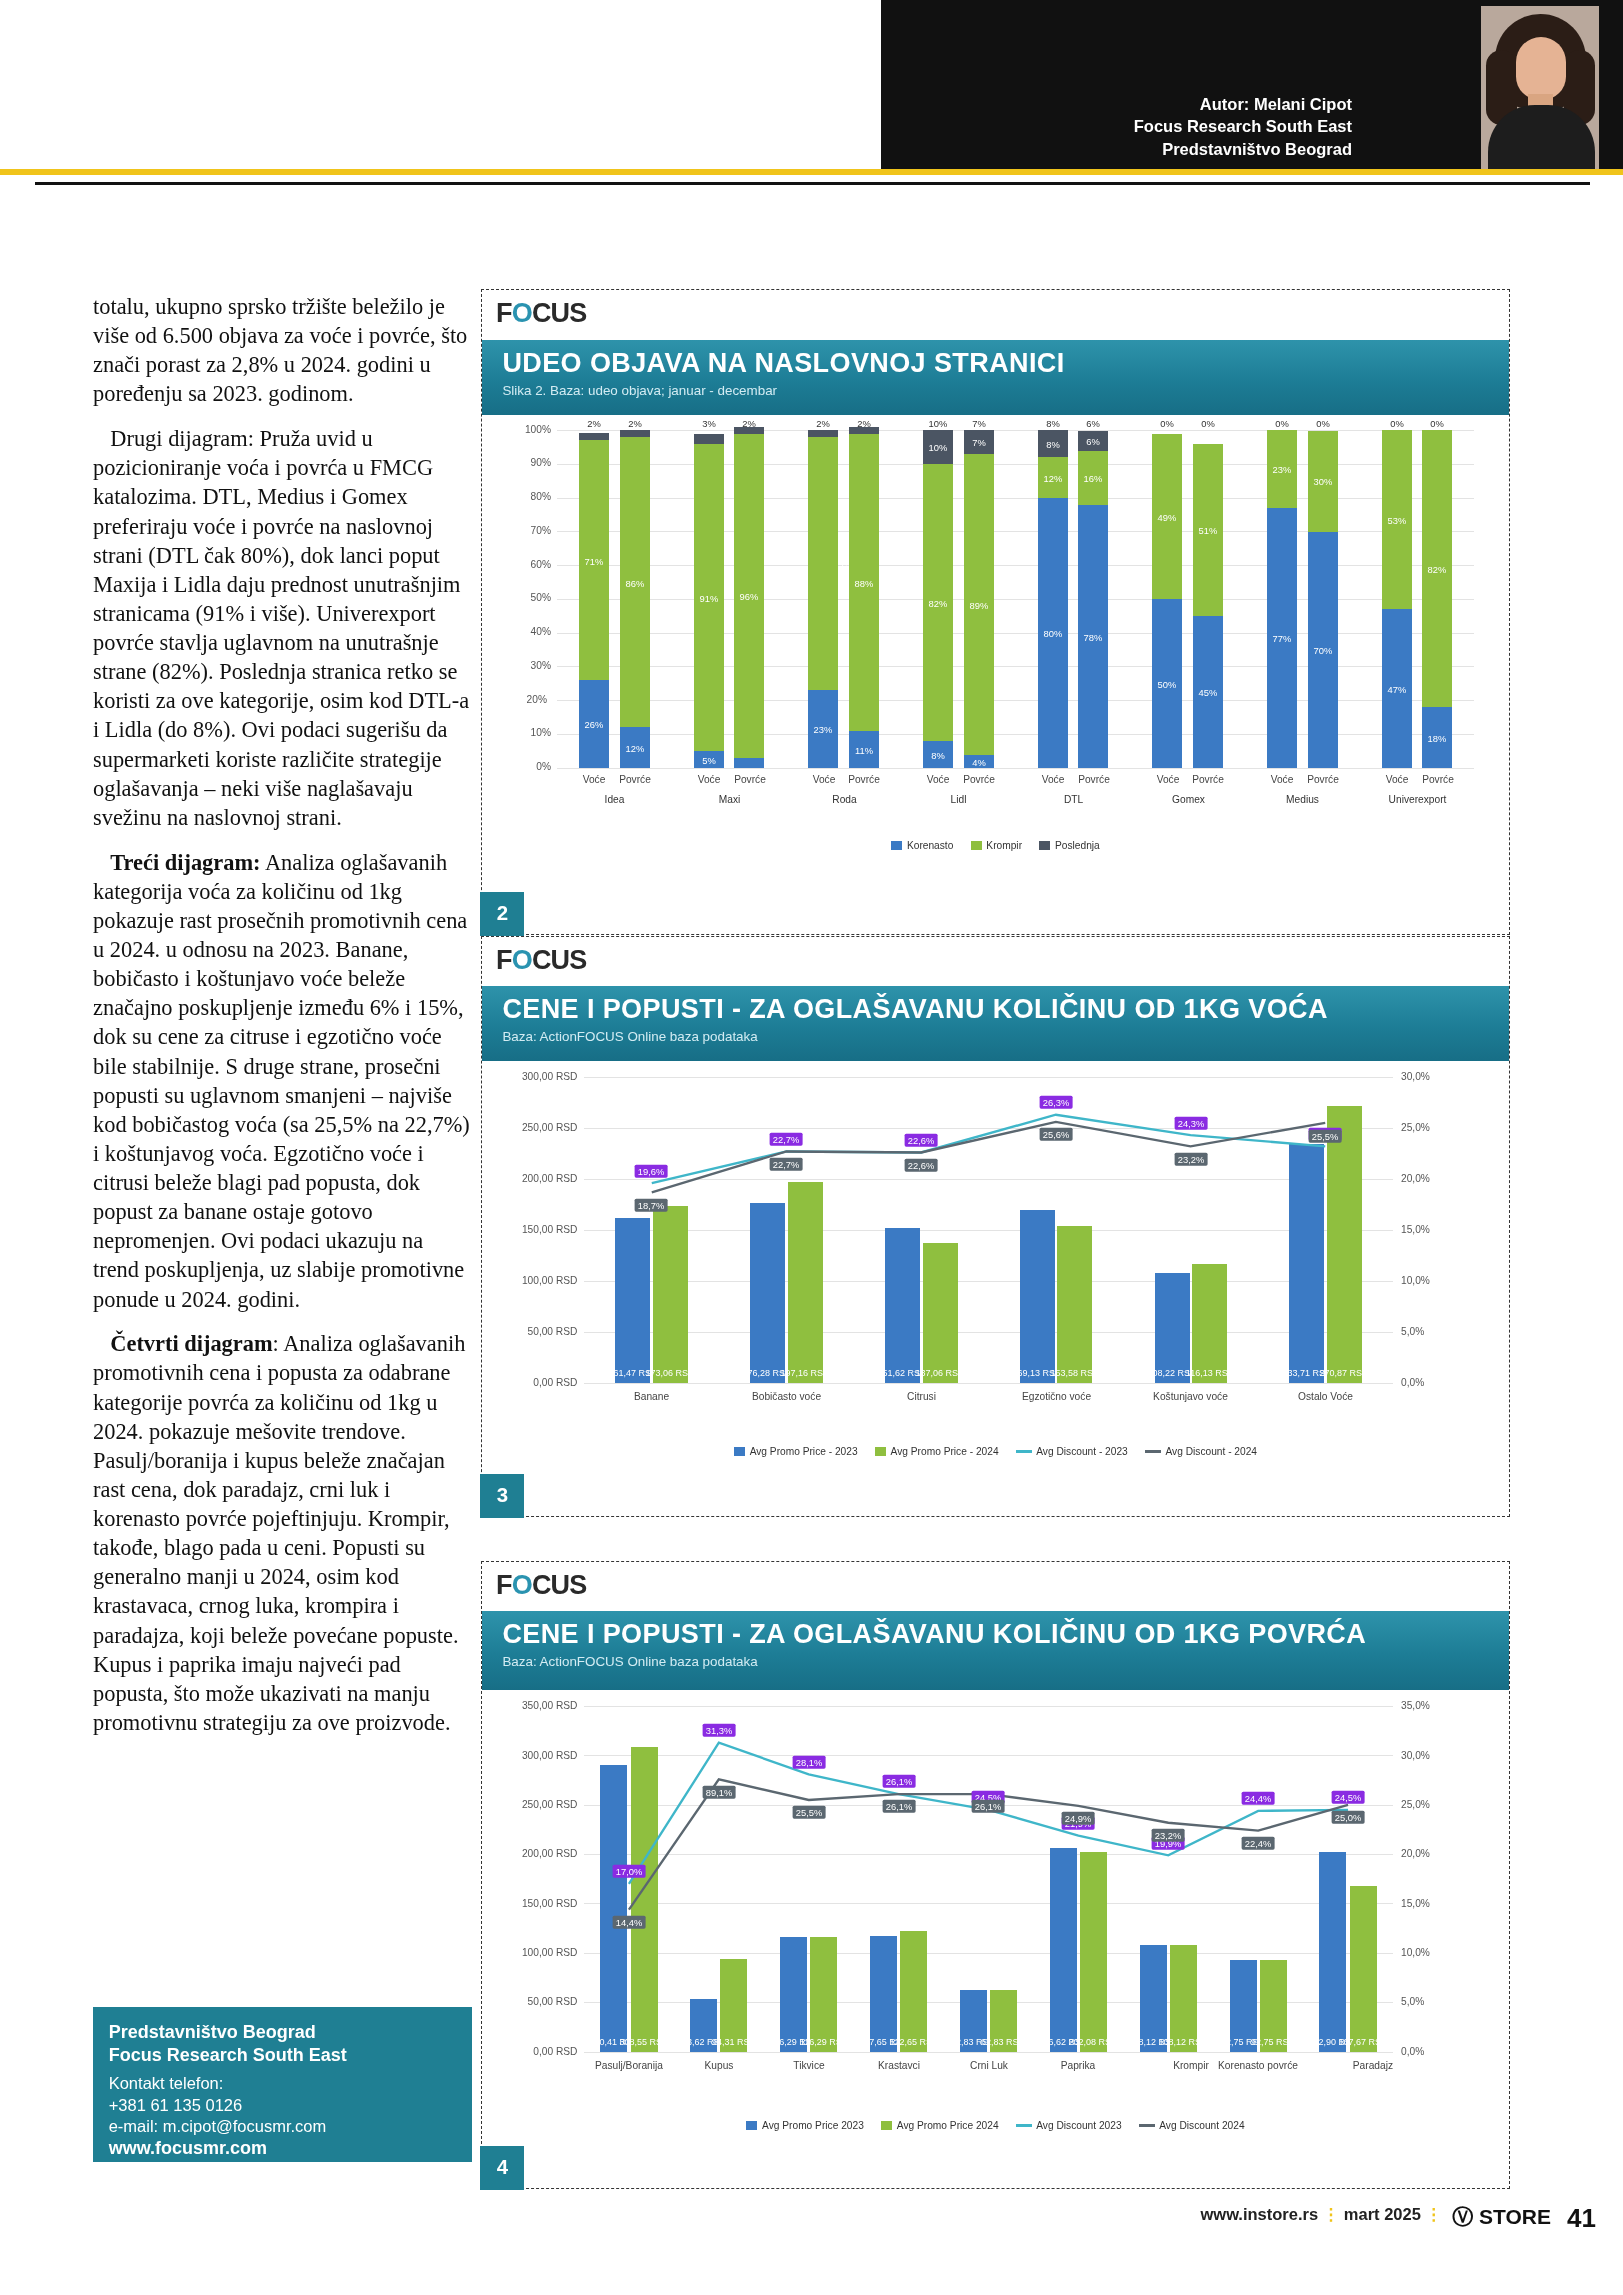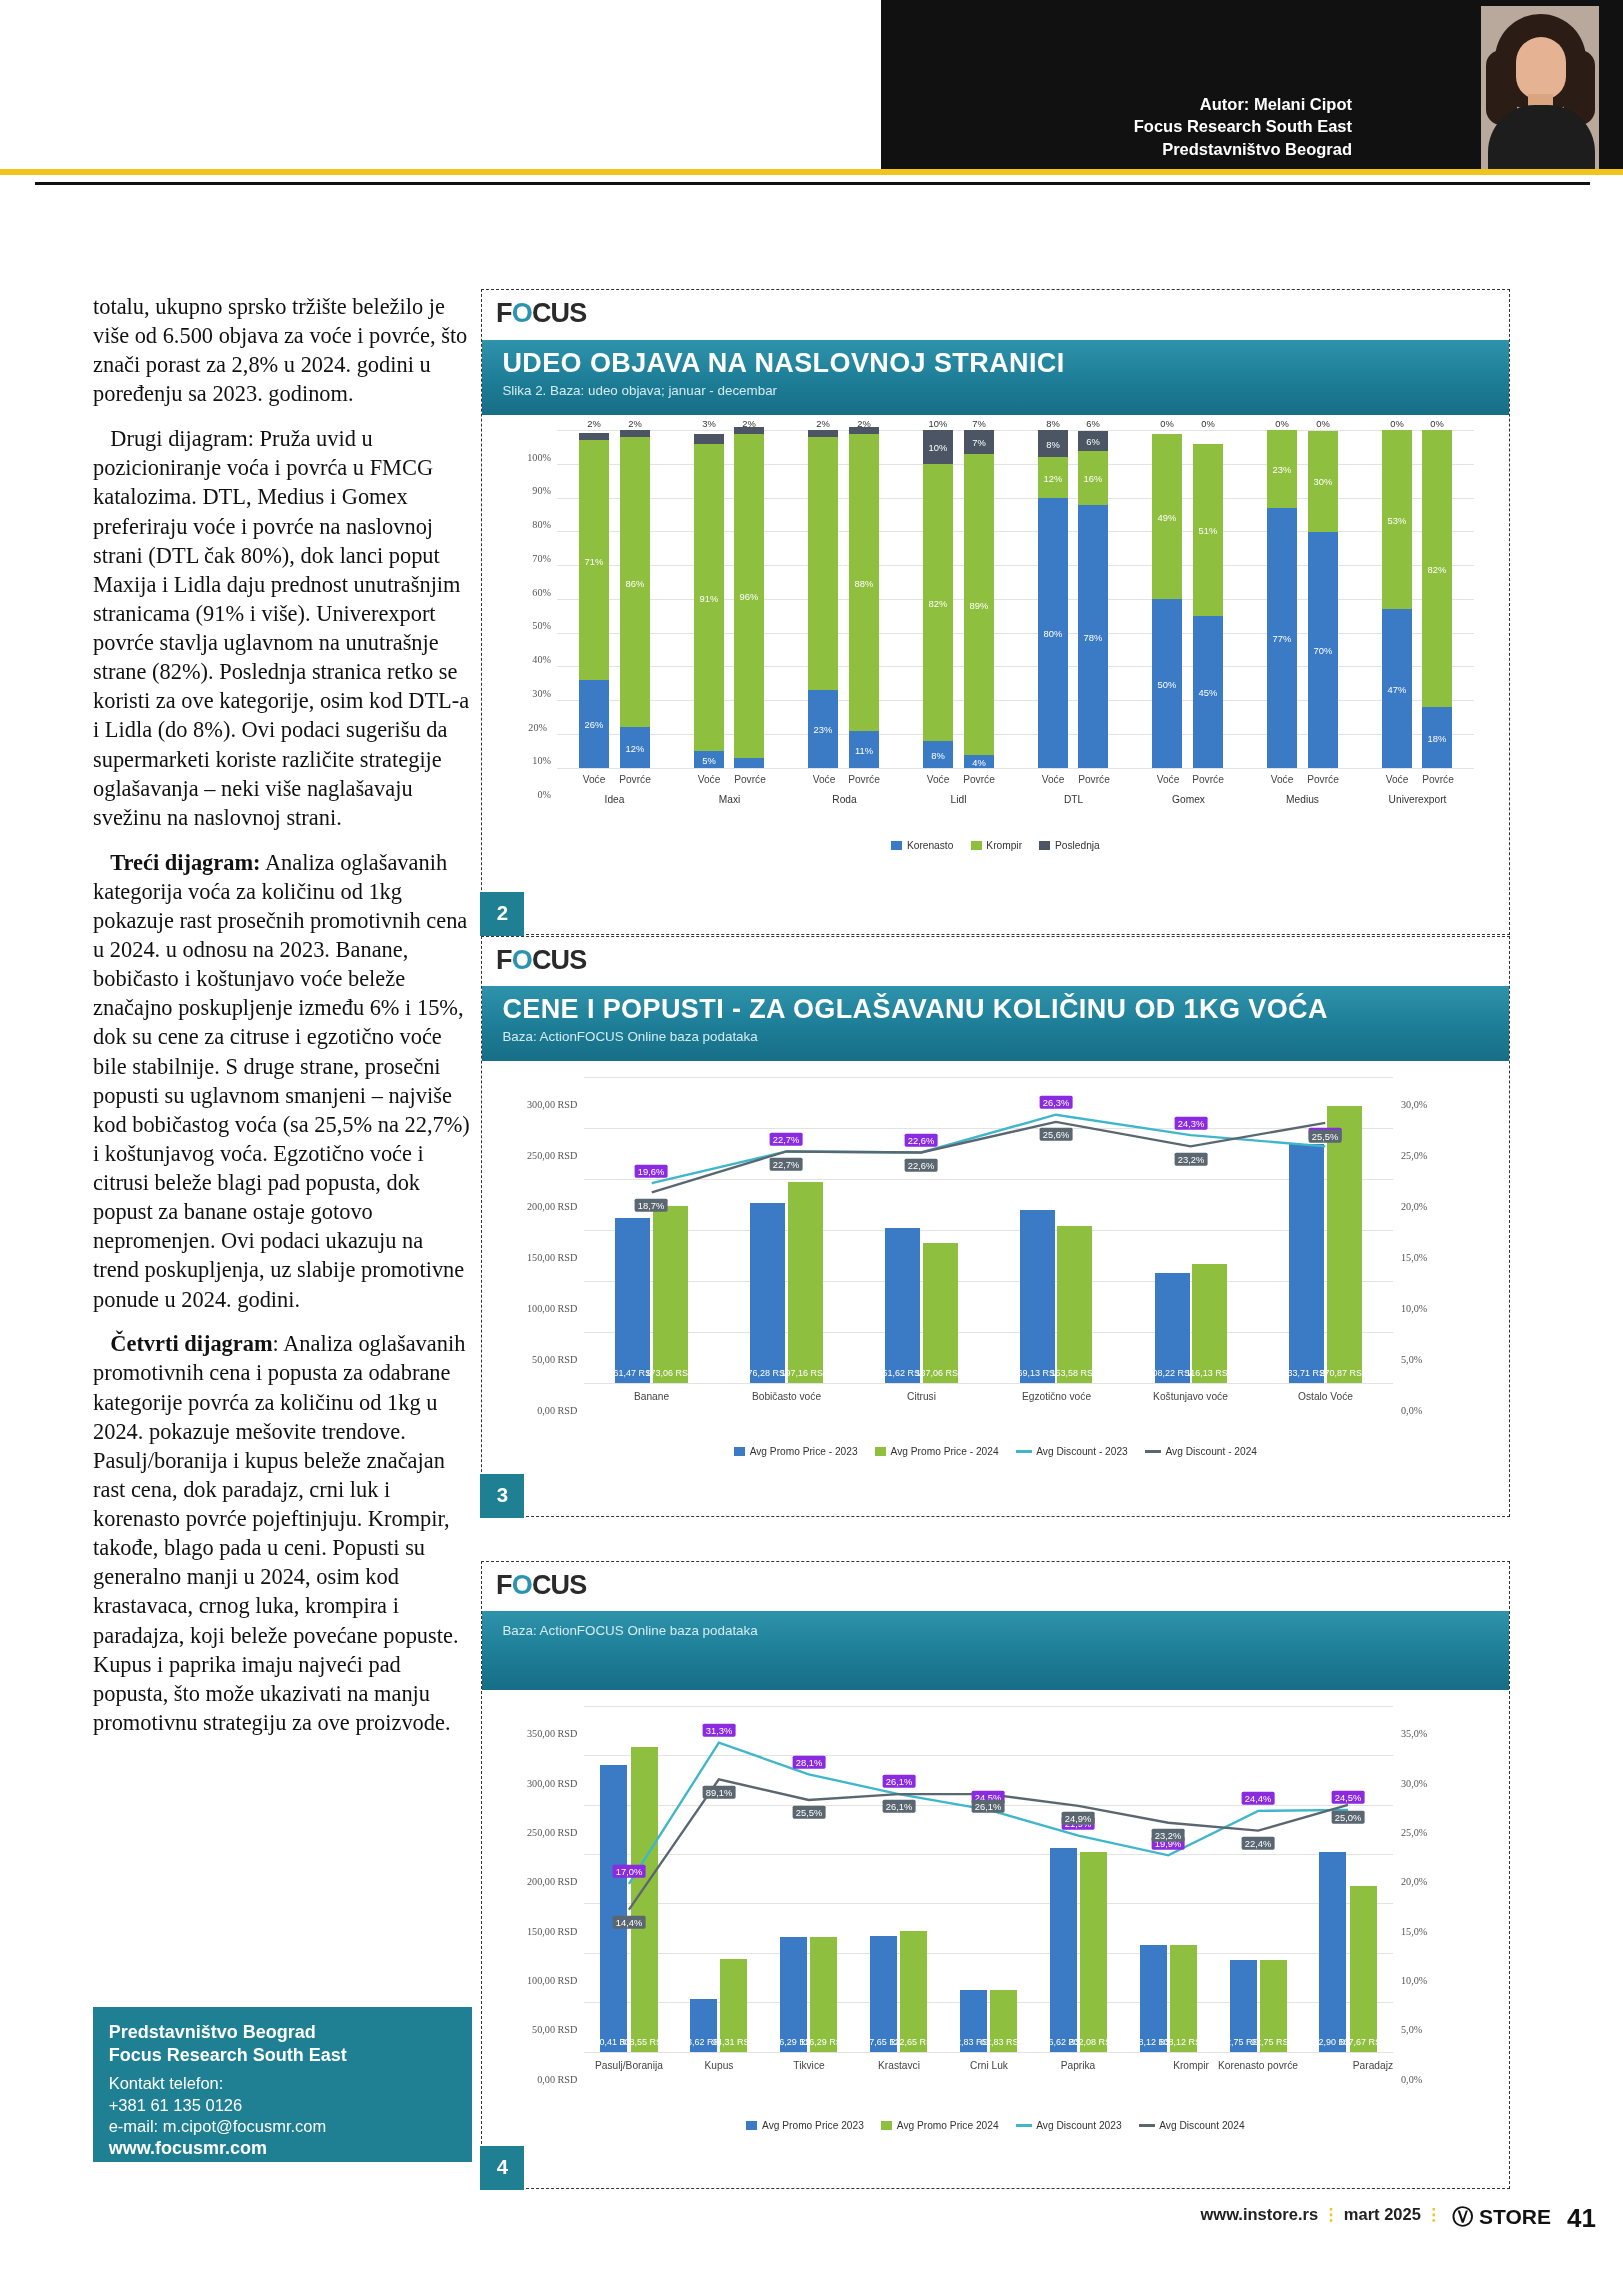--- a/index.html
+++ b/index.html
@@ -147,26 +147,25 @@
     margin-top:3.9px;
   }
 
   
   .plot {
     position:absolute;
     background:#ffffff;
   }
   .axis-lbl {
     position:absolute;
-    font-family:Liberation Serif, serif;
+    font-family:Liberation Sans, sans-serif;
     font-size:10.2px;
     color:#555;
     text-align:right;
     white-space:nowrap;
-    margin-top:28px;
   }
   .gridline {
     position:absolute; left:0; right:0; height:0.8px; background:#e3e3e3;
   }
   .xlabel {
     position:absolute;
     font-family:"Liberation Sans", sans-serif;
     font-size:10.2px;
     color:#444;
     text-align:center;
@@ -579,20 +578,21 @@
     <div class="xlabel" style="left: 237px; top: 454px; width: 135px; white-space: normal;">Bobičasto voće</div>
     <div class="xlabel" style="left: 372px; top: 454px; width: 135px; white-space: normal;">Citrusi</div>
     <div class="xlabel" style="left: 507px; top: 454px; width: 135px; white-space: normal;">Egzotično voće</div>
     <div class="xlabel" style="left: 641px; top: 454px; width: 135px; white-space: normal;">Koštunjavo voće</div>
     <div class="xlabel" style="left: 776px; top: 454px; width: 135px; white-space: normal;">Ostalo Voće</div>
   </div>
 
 <div class="fig" id="fig4">
   <div class="focus-logo">F<span class="o">O</span>CUS</div>
   <div class="fig-banner" style="top:49px;height:79px;">
+    <div class="fig-title">Cene i popusti  -  za oglašavanu količinu od 1kg povrća</div>
     <div class="fig-sub">Baza: ActionFOCUS Online baza podataka</div>
   </div>
   <div class="plot" id="plot4" style="left:102px;top:144px;width:809px;height:346px;">
       <div class="gridline" style="top: 346px;"></div>
       <div class="gridline" style="top: 296px;"></div>
       <div class="gridline" style="top: 247px;"></div>
       <div class="gridline" style="top: 197px;"></div>
       <div class="gridline" style="top: 148px;"></div>
       <div class="gridline" style="top: 99px;"></div>
       <div class="gridline" style="top: 49px;"></div>

